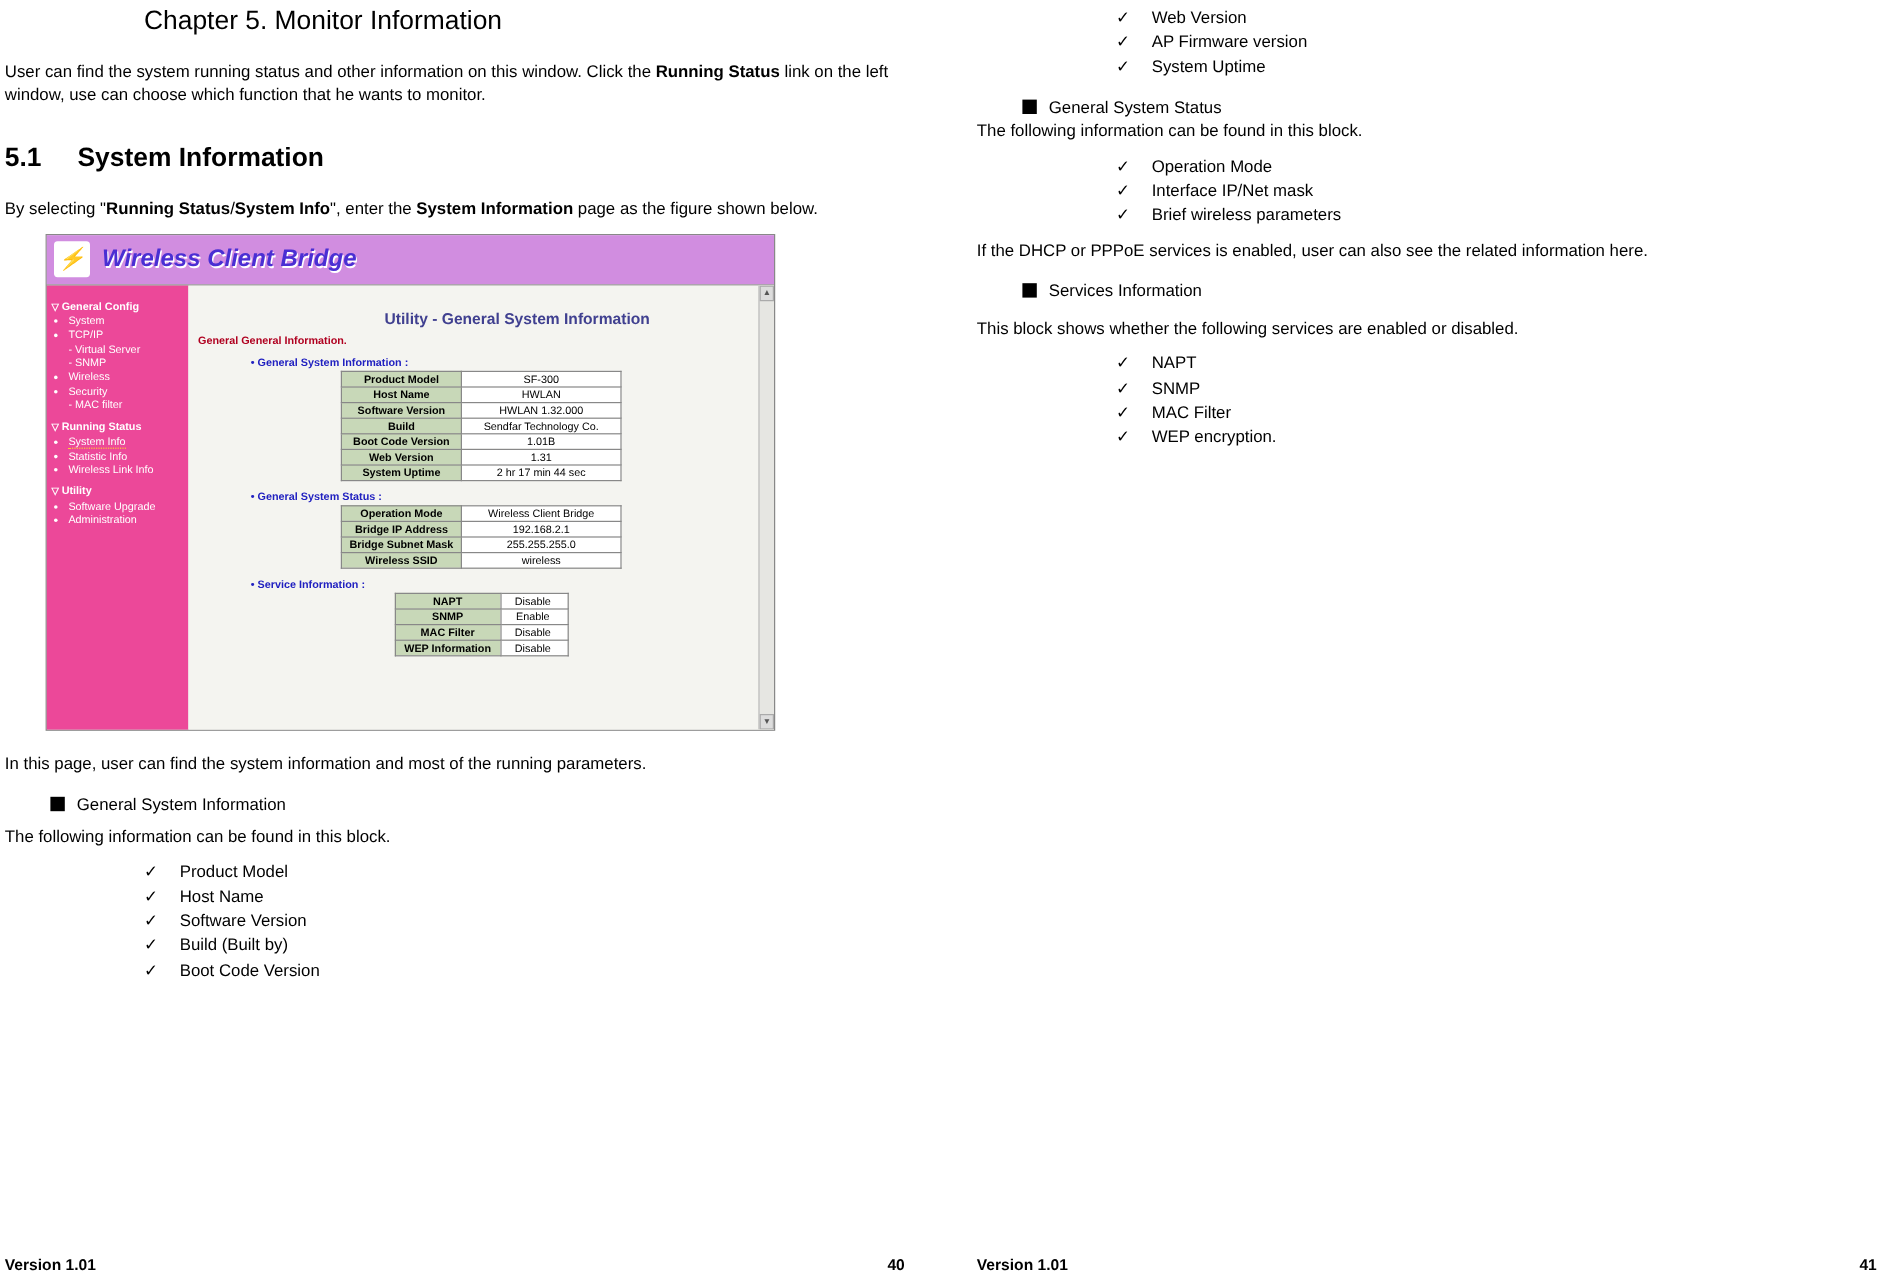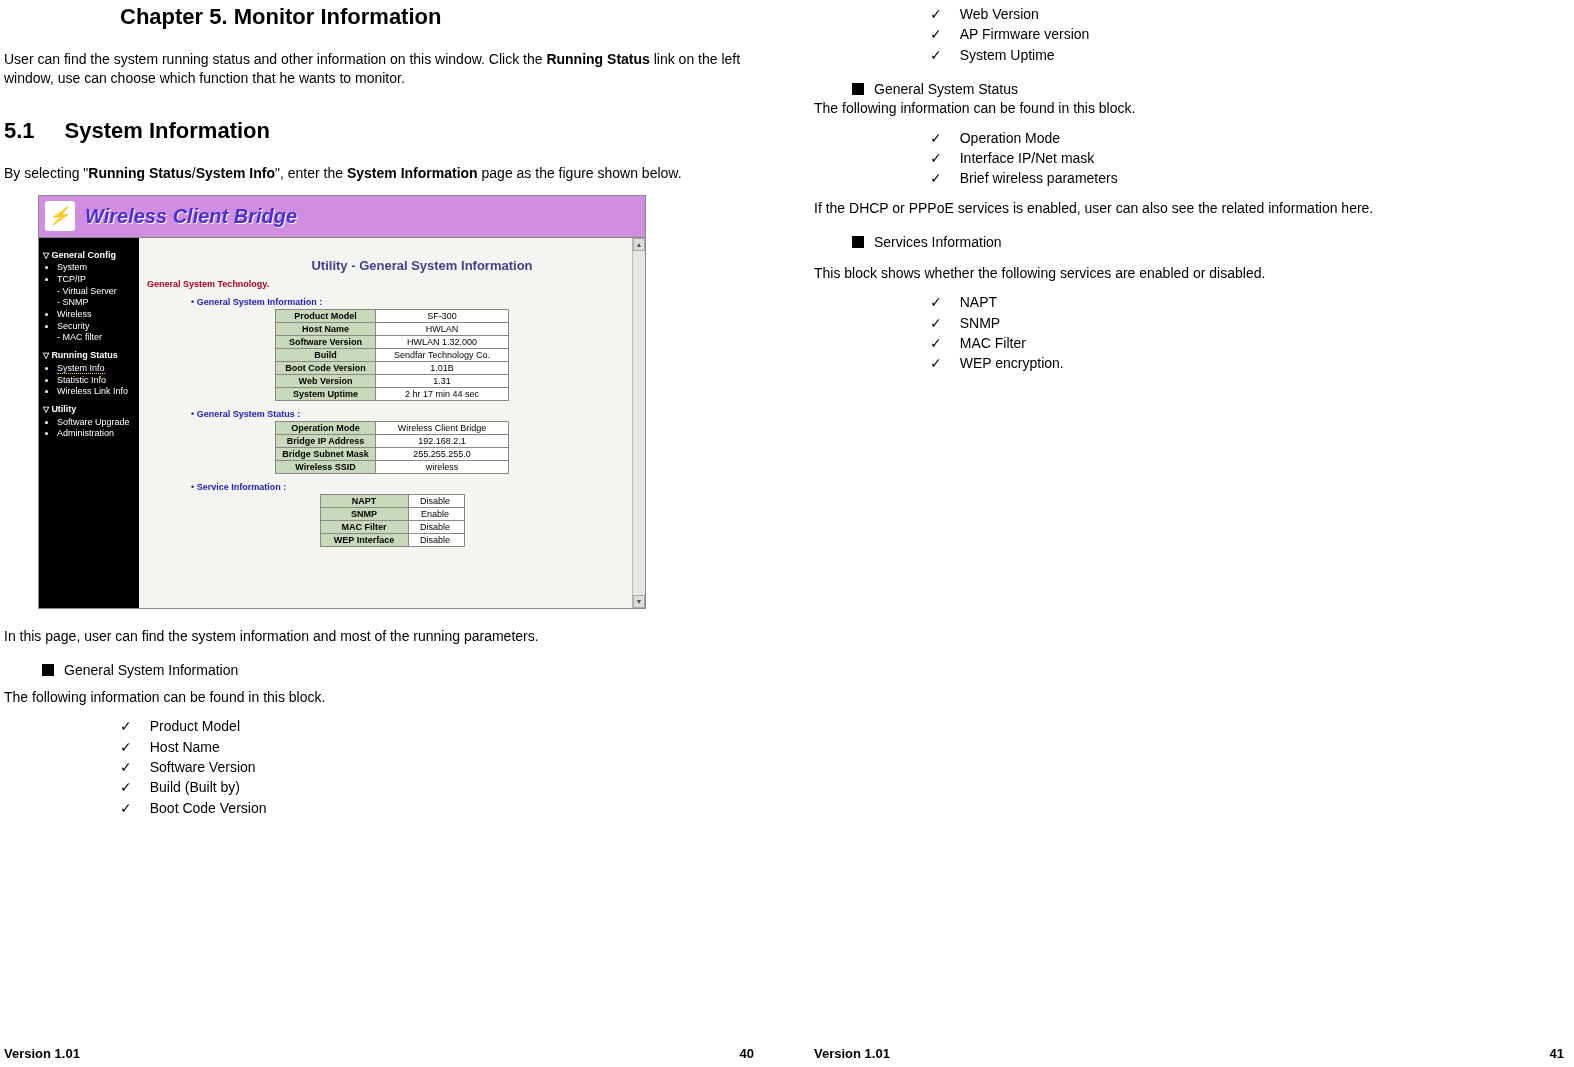--- a/index.html
+++ b/index.html
@@ -18,21 +18,21 @@
     width: 1574px;
     height: 1067px;
   }
   .page {
     width: 750px;
     position: relative;
     padding-top: 4px;
   }
   .chapter-title {
     font-size: 22px;
-    font-weight: bold;
+    font-weight: normal;
     margin: 0 0 20px 116px;
   }
   .para {
     margin: 10px 0;
     line-height: 1.35;
   }
   .section-heading {
     font-size: 22px;
     font-weight: bold;
     margin: 30px 0 20px 0;
@@ -106,22 +106,22 @@
     color: #4a2fd3;
     font-size: 20px;
     font-style: italic;
     text-shadow: 1px 1px 0 #fff;
   }
   .ss-body {
     display: flex;
     height: 370px;
   }
   .ss-sidebar {
-    width: 100px;
-    background: #000000;
+    width: 118px;
+    background: #ec4899;
     color: #fff;
     padding: 6px 4px;
     font-size: 9px;
     line-height: 1.3;
   }
   .ss-sidebar .grp { font-weight: bold; margin-top: 6px; }
   .ss-sidebar .grp::before { content: "▽ "; font-size: 8px; }
   .ss-sidebar ul { list-style: disc; margin: 1px 0 4px 14px; padding: 0; }
   .ss-sidebar li { color: #fff; }
   .ss-main {
@@ -221,21 +221,21 @@
             <li>Wireless Link Info</li>
           </ul>
           <div class="grp">Utility</div>
           <ul>
             <li>Software Upgrade</li>
             <li>Administration</li>
           </ul>
         </div>
         <div class="ss-main">
           <div class="ss-main-title">Utility - General System Information</div>
-          <div class="ss-caption">General System Technology.</div>
+          <div class="ss-caption">General General Information.</div>
 
           <div class="ss-section-label">General System Information :</div>
           <table class="ss-table">
             <tbody>
                 <tr>
                   <td class="k">Product Model</td>
                   <td class="v">SF-300</td>
                 </tr>
             <tr>
                   <td class="k">Host Name</td>
@@ -295,21 +295,21 @@
                 </tr>
             <tr>
                   <td class="k">SNMP</td>
                   <td class="v">Enable</td>
                 </tr>
             <tr>
                   <td class="k">MAC Filter</td>
                   <td class="v">Disable</td>
                 </tr>
             <tr>
-                  <td class="k">WEP Interface</td>
+                  <td class="k">WEP Information</td>
                   <td class="v">Disable</td>
                 </tr>
           </tbody>
             </table>
 
           <div class="ss-scroll">
             <div class="arrow">▲</div>
             <div class="arrow bot">▼</div>
           </div>
         </div>

